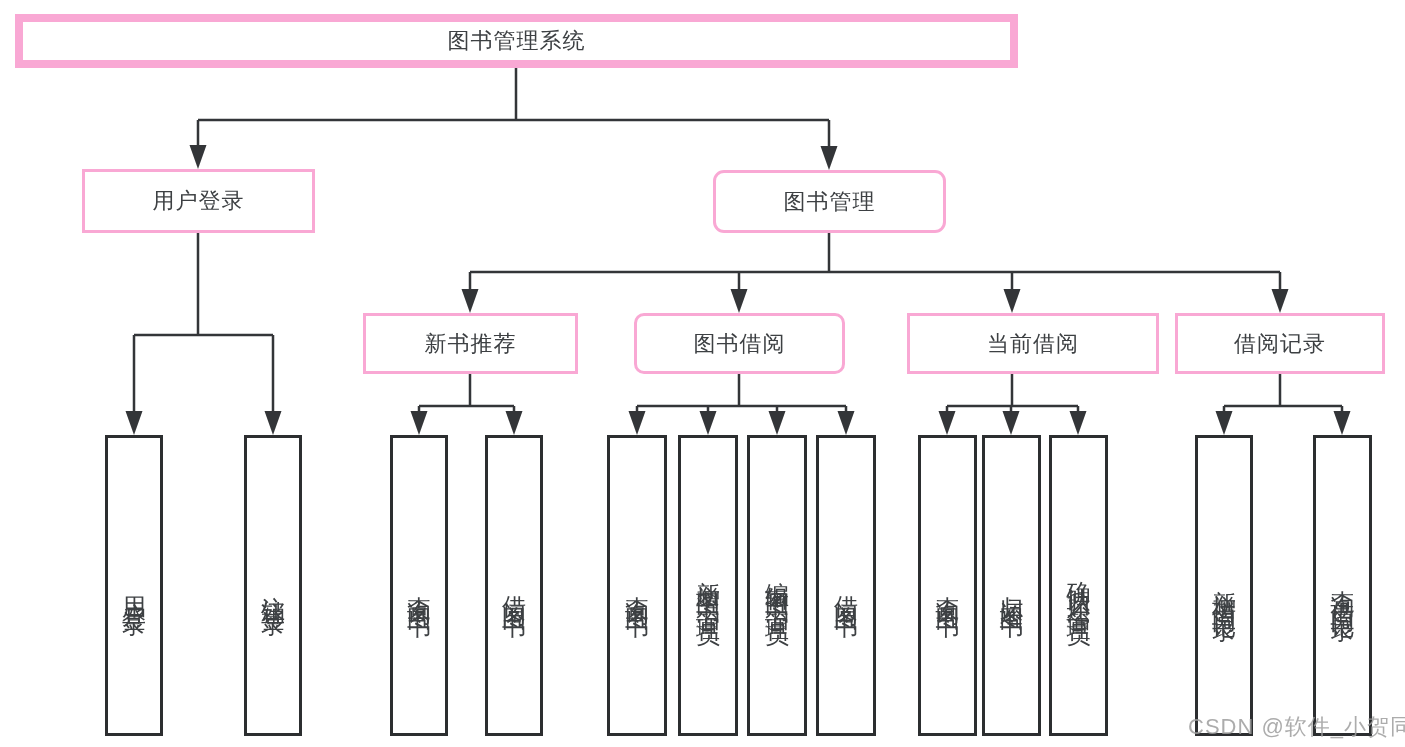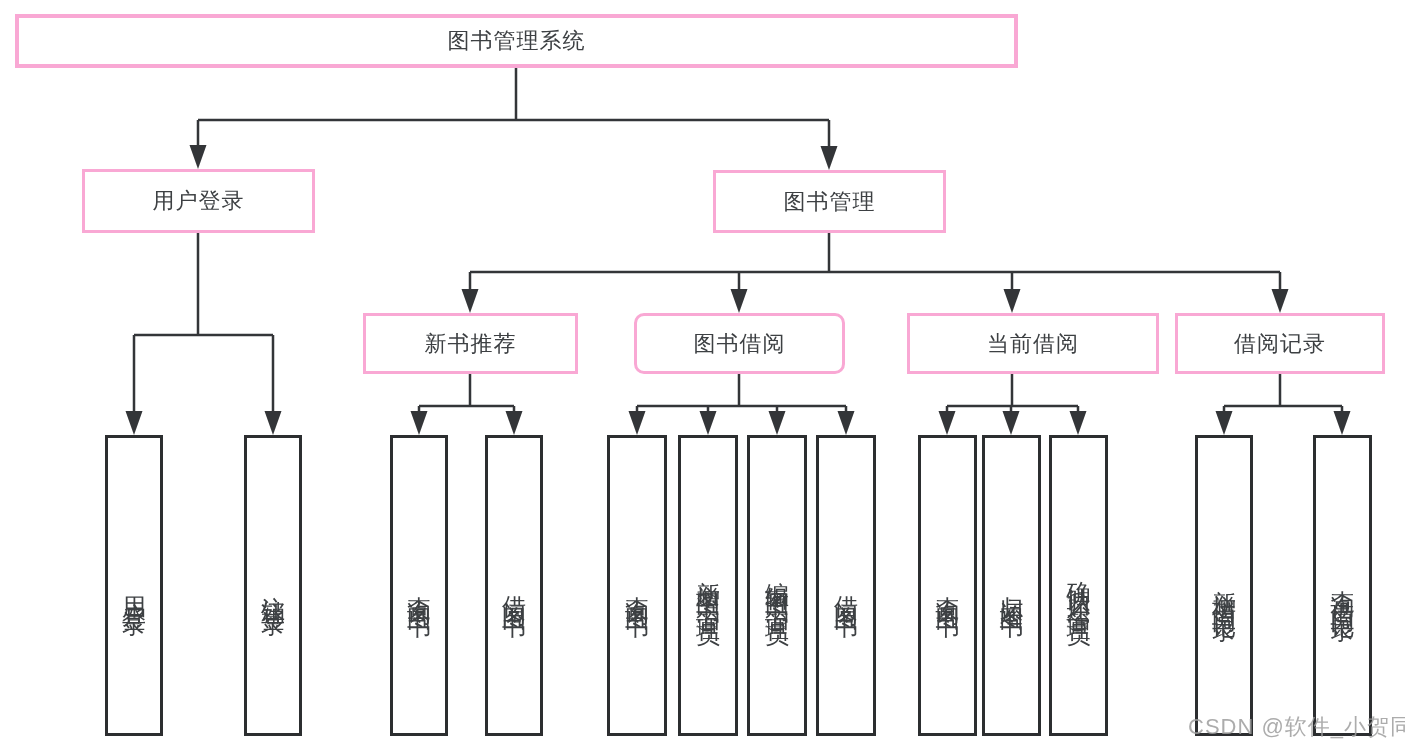--- a/index.html
+++ b/index.html
@@ -26,21 +26,21 @@
     box-sizing: border-box;
     background: #ffffff;
     color: #3d4043;
     display: flex;
     align-items: center;
     justify-content: center;
     z-index: 2;
     text-align: center;
   }
   .hbox {
-    border: 4px solid #f9a8d4;
+    border: 8px solid #f9a8d4;
     font-size: 22px;
     letter-spacing: 1px;
   }
   .hbox.lvl {
     border-width: 3px;
   }
   .vbox {
     border: 3px solid #2c2e30;
     font-size: 24px;
     writing-mode: vertical-rl;
@@ -104,21 +104,21 @@
     <polygon class="ah" points="1069.5,411 1086.5,411 1078,435"></polygon>
 
     <path class="ln" d="M1280 373 V406 M1224 406 H1342 M1224 406 V413 M1342 406 V413"></path>
     <polygon class="ah" points="1215.5,411 1232.5,411 1224,435"></polygon>
     <polygon class="ah" points="1333.5,411 1350.5,411 1342,435"></polygon>
   </svg>
 
   <div class="node hbox" style="left:15px; top:14px; width:1003px; height:54px;">图书管理系统</div>
 
   <div class="node hbox lvl" style="left:82px; top:169px; width:233px; height:64px;">用户登录</div>
-  <div class="node hbox lvl" style="left:713px; top:170px; width:233px; height:63px;">图书管理</div>
+  <div class="node hbox lvl" style="left:713px; top:170px; width:233px; height:63px;border-radius:11px;">图书管理</div>
 
   <div class="node hbox lvl" style="left:363px; top:313px; width:215px; height:61px;">新书推荐</div>
   <div class="node hbox lvl" style="left:634px; top:313px; width:211px; height:61px;border-radius:10px;">图书借阅</div>
   <div class="node hbox lvl" style="left:907px; top:313px; width:252px; height:61px;">当前借阅</div>
   <div class="node hbox lvl" style="left:1175px; top:313px; width:210px; height:61px;text-align:center;">借阅记录</div>
 
   <div class="node vbox" style="left:105px; top:435px; width:58px; height:301px;">用户登录</div>
   <div class="node vbox" style="left:244px; top:435px; width:58px; height:301px;">注销登录</div>
 
   <div class="node vbox" style="left:390px; top:435px; width:58px; height:301px;">查询图书</div>

